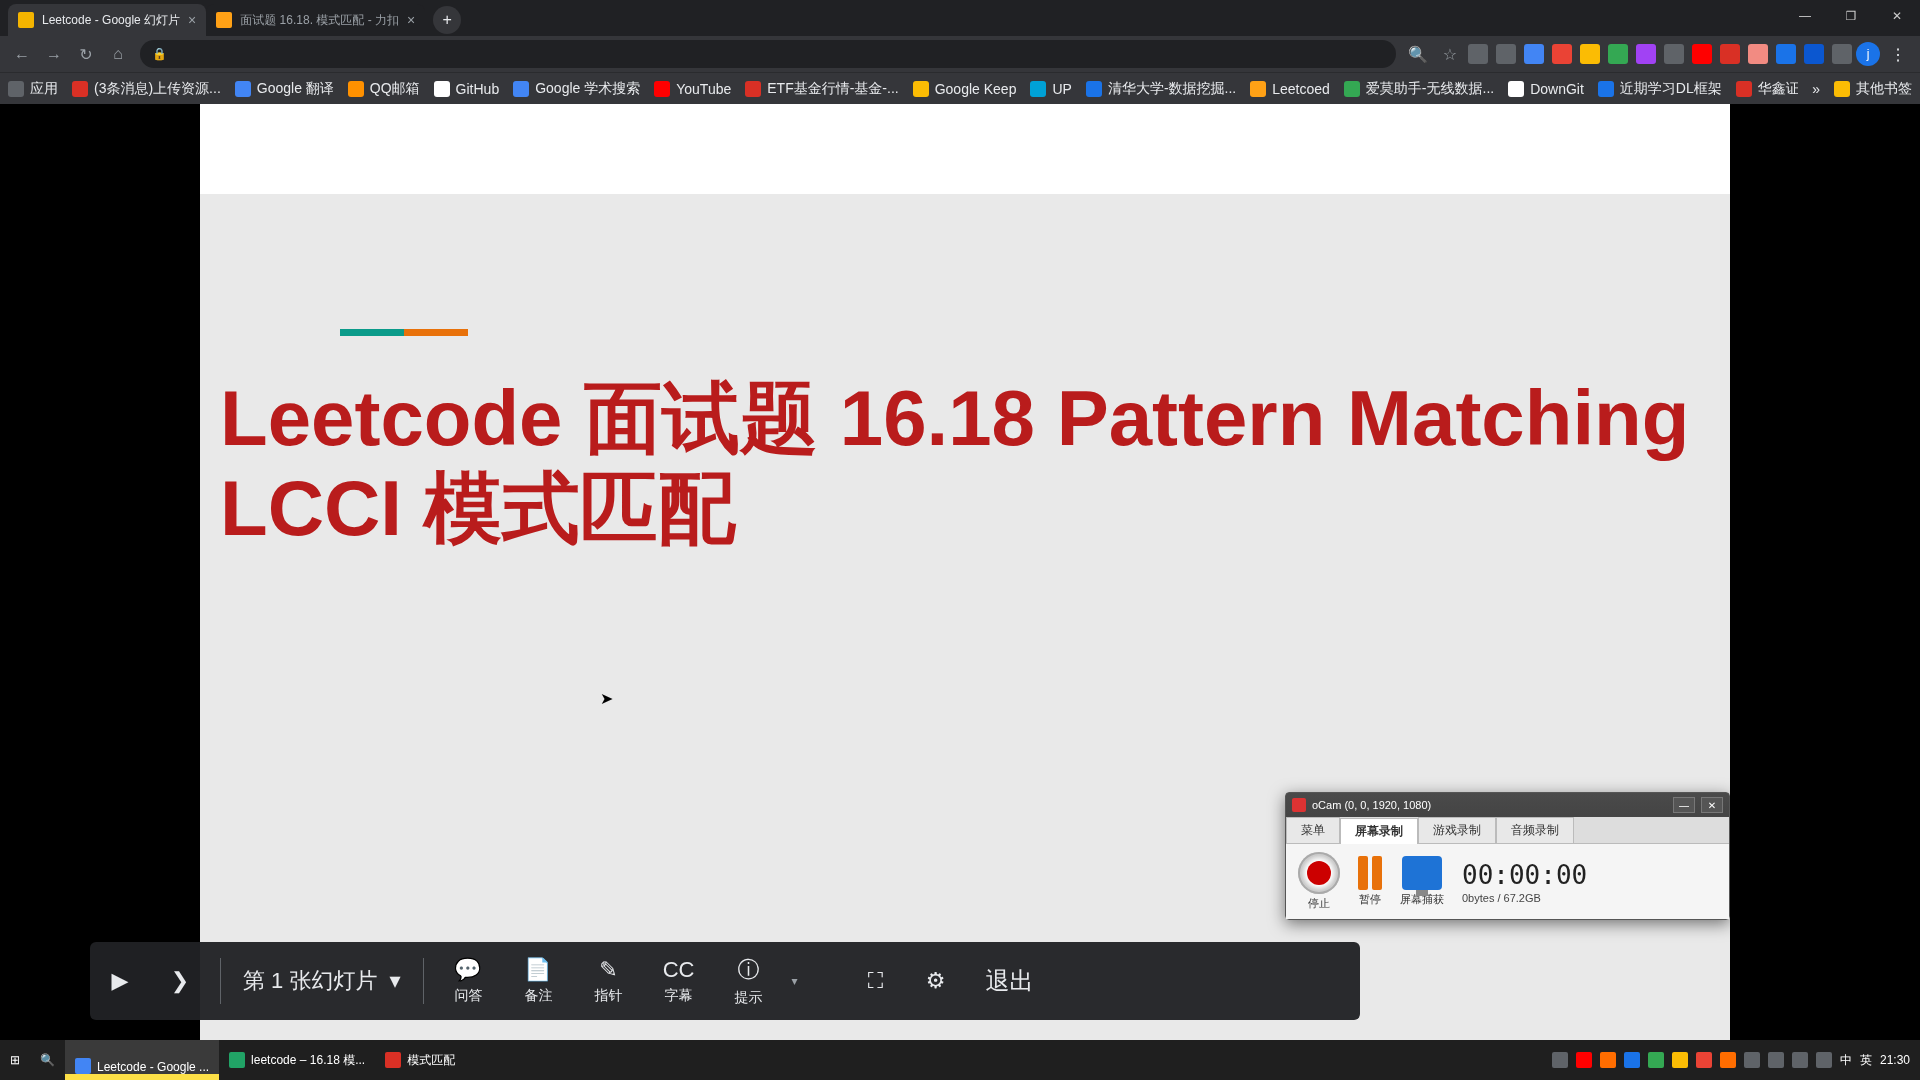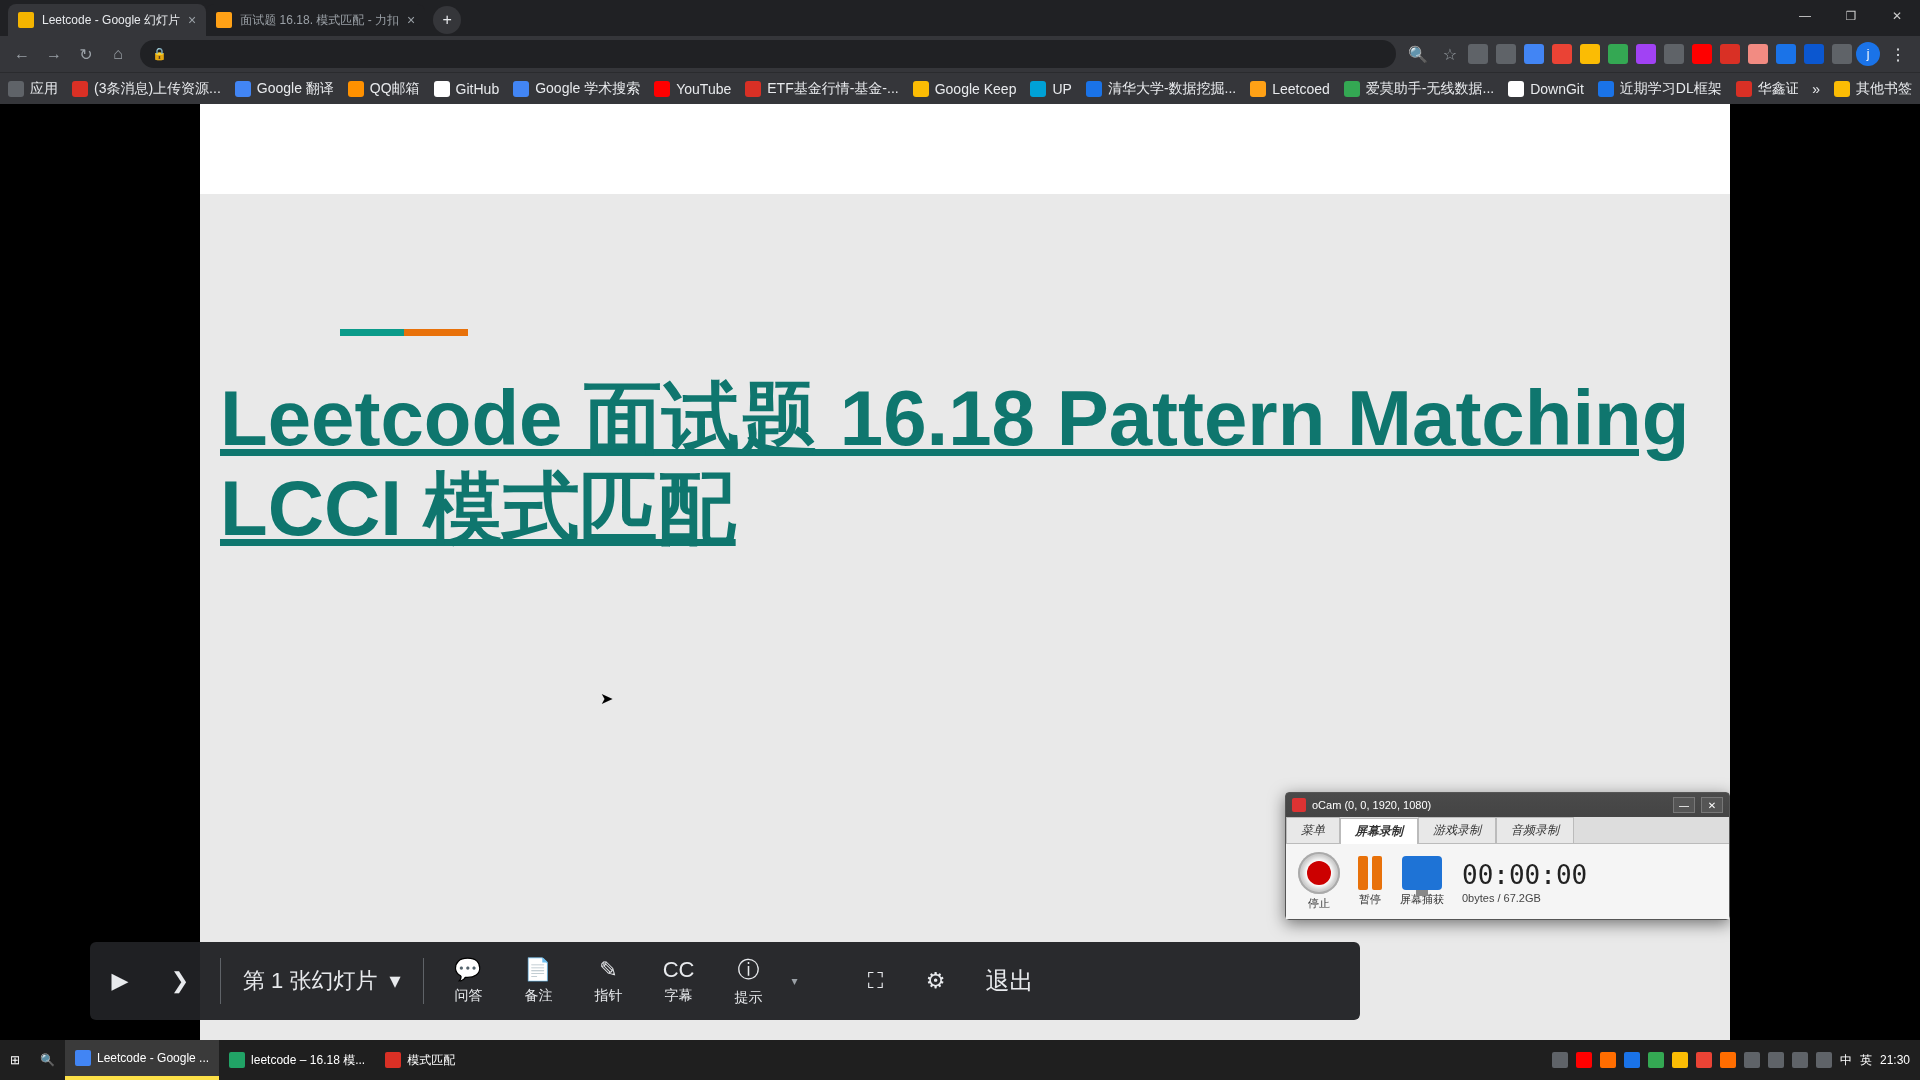--- a/index.html
+++ b/index.html
@@ -30,61 +30,61 @@
 .bm .bicon { width:16px; height:16px; border-radius:3px; display:inline-block; }
 .bmmore { margin-left:auto; color:#e8eaed; }
 
 
 .content { position:absolute; top:104px; left:0; right:0; bottom:40px; background:#000; }
 .slidewrap { position:absolute; left:200px; top:0; width:1530px; height:940px; background:#fff; }
 .slidegray { position:absolute; left:0; top:90px; right:0; bottom:0; background:#e9e9e9; }
 .accent { position:absolute; left:140px; top:135px; width:128px; height:7px; display:flex; }
 .accent .a1 { flex:1; background:#0b9b8a; }
 .accent .a2 { flex:1; background:#e8710a; }
-.title { position:absolute; left:20px; top:180px; width:1480px; font-size:78px; font-weight:700; color:#0f766e; text-decoration:underline; line-height:1.15; }
+.title { position:absolute; left:20px; top:180px; width:1480px; font-size:78px; font-weight:700; color:#b91c1c; line-height:1.15; }
 .cursor { position:absolute; left:400px; top:495px; font-size:16px; color:#000; }
 
 
 .present { position:absolute; left:90px; bottom:20px; width:1270px; height:78px; background:rgba(32,33,36,.96); border-radius:6px; display:flex; align-items:center; color:#e8eaed; }
 .pbtn { width:60px; height:78px; display:flex; align-items:center; justify-content:center; font-size:22px; }
 .psep { width:1px; height:46px; background:#5f6368; margin:0 10px; }
 .pslide { display:flex; align-items:center; gap:12px; font-size:22px; padding:0 12px; }
 .ptool { display:flex; flex-direction:column; align-items:center; justify-content:center; width:70px; gap:4px; }
 .ptool .picon { font-size:22px; }
 .ptool .plab { font-size:14px; }
 .pdd { font-size:12px; padding:0 8px; color:#9aa0a6; }
 .pspace { flex:0 0 40px; }
 .pexit { font-size:24px; padding:0 20px; }
 
 
 .ocam { position:absolute; right:190px; bottom:120px; width:445px; background:linear-gradient(#4a4a4a,#2b2b2b); border:1px solid #555; border-radius:4px; box-shadow:0 4px 16px rgba(0,0,0,.5); }
 .ocam .tbar { height:24px; display:flex; align-items:center; padding:0 6px; color:#fff; font-size:11px; gap:6px; }
 .ocam .tbar .oico { width:14px; height:14px; background:#d33; border-radius:2px; }
 .ocam .tbar .sp { flex:1; }
 .ocam .tbar .wbtn { width:22px; height:16px; background:#555; border:1px solid #777; font-size:10px; display:flex; align-items:center; justify-content:center; }
-.ocam .tabs { display:flex; background:#ddd;font-style:italic; }
+.ocam .tabs { display:flex; background:#ddd; }
 .ocam .otab { flex:0 0 auto; padding:4px 14px; font-size:12px; background:#e8e8e8; border:1px solid #bbb; border-bottom:none; color:#333; }
 .ocam .otab.active { background:#fff; font-weight:600; position:relative; top:1px; }
 .ocam .body { background:#f5f5f5; border-top:1px solid #bbb; padding:8px 12px; display:flex; align-items:center; gap:18px; }
 .ocam .rec { display:flex; flex-direction:column; align-items:center; gap:2px; }
 .ocam .rec .ricon2 { width:42px; height:42px; border-radius:50%; display:flex; align-items:center; justify-content:center; }
 .ocam .rec .rlab { font-size:11px; color:#333; }
 .ocam .stopcircle { background:radial-gradient(circle,#fff 40%,#ccc 60%); box-shadow:inset 0 0 0 2px #aaa; }
 .ocam .stopcircle::after { content:""; width:24px; height:24px; background:#c00; border-radius:50%; }
 .ocam .pausebars { display:flex; gap:4px; }
 .ocam .pausebars span { width:10px; height:34px; background:#e8710a; border-radius:2px; }
 .ocam .monitor { width:40px; height:34px; background:#1e73d6; border-radius:4px; position:relative; }
 .ocam .monitor::after { content:""; position:absolute; bottom:-6px; left:14px; width:12px; height:6px; background:#888; }
 .ocam .timer { font-family:Consolas,monospace; font-size:26px; color:#222; }
 .ocam .size { font-size:11px; color:#444; margin-top:2px; }
 
 
 .taskbar { position:absolute; left:0; right:0; bottom:0; height:40px; background:#1f1f1f; display:flex; align-items:center; color:#fff; font-size:12px; }
 .taskbar .tbtn { height:40px; padding:0 10px; display:flex; align-items:center; gap:6px; }
-.taskbar .tbtn.active { background:#3a3a3a; border-bottom:4px solid #fde047; }
+.taskbar .tbtn.active { background:#3a3a3a; border-bottom:6px solid #fde047;align-items:flex-end; }
 .taskbar .tico { width:16px; height:16px; border-radius:2px; display:inline-block; }
 .tray { margin-left:auto; display:flex; align-items:center; gap:8px; padding-right:10px; }
 .tray .trico { width:16px; height:16px; border-radius:2px; }
 .tray .clock { font-size:12px; }
 
 
 .winctrl { position:absolute; top:0; right:0; height:32px; display:flex; }
 .winctrl div { width:46px; display:flex; align-items:center; justify-content:center; color:#ccc; font-size:12px; }
 </style>
 </head>

